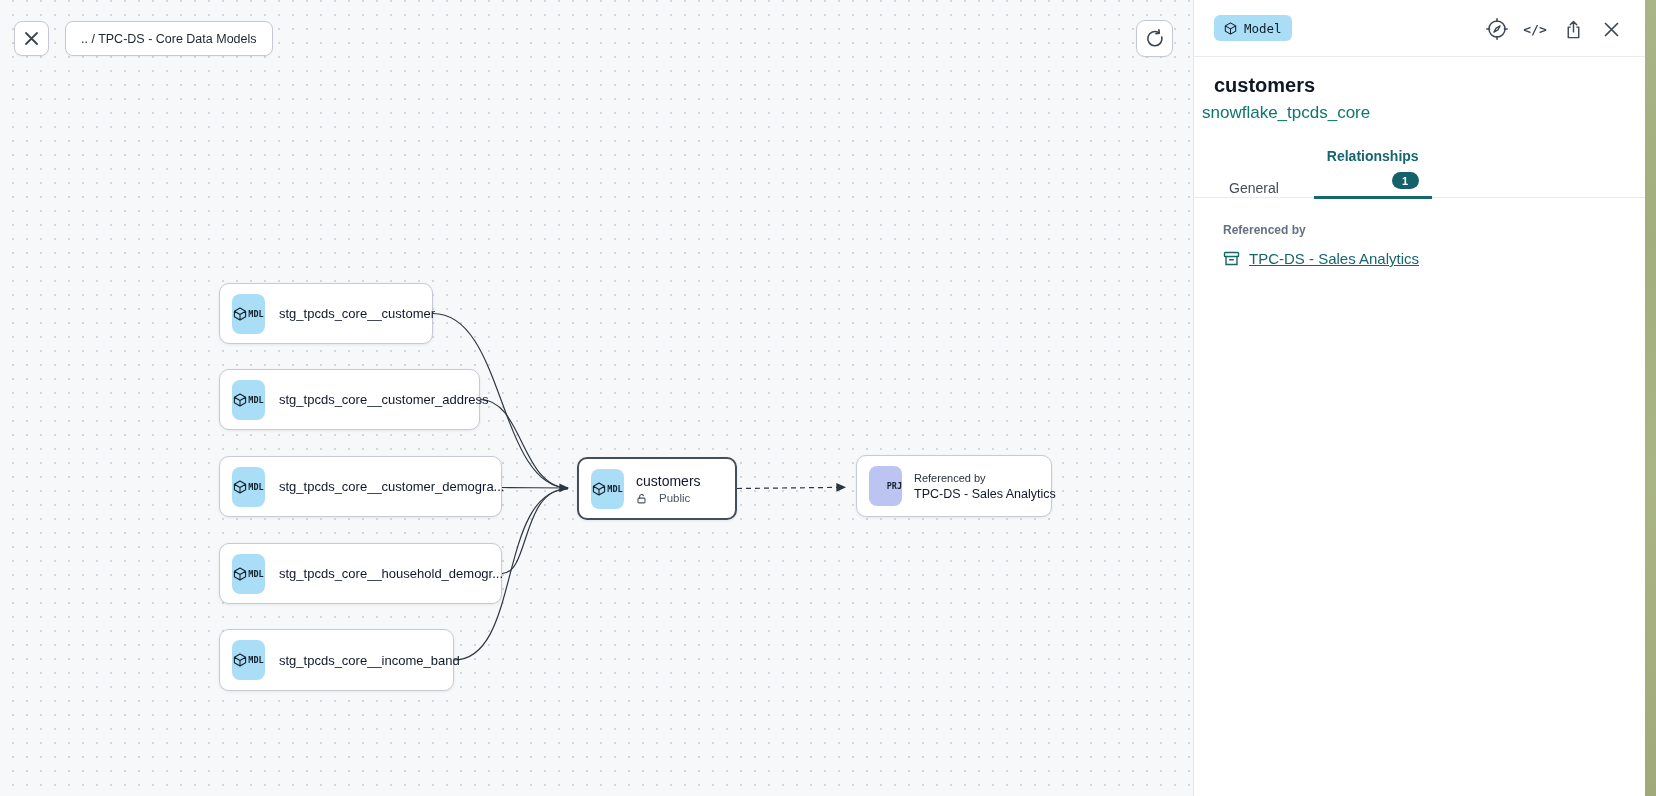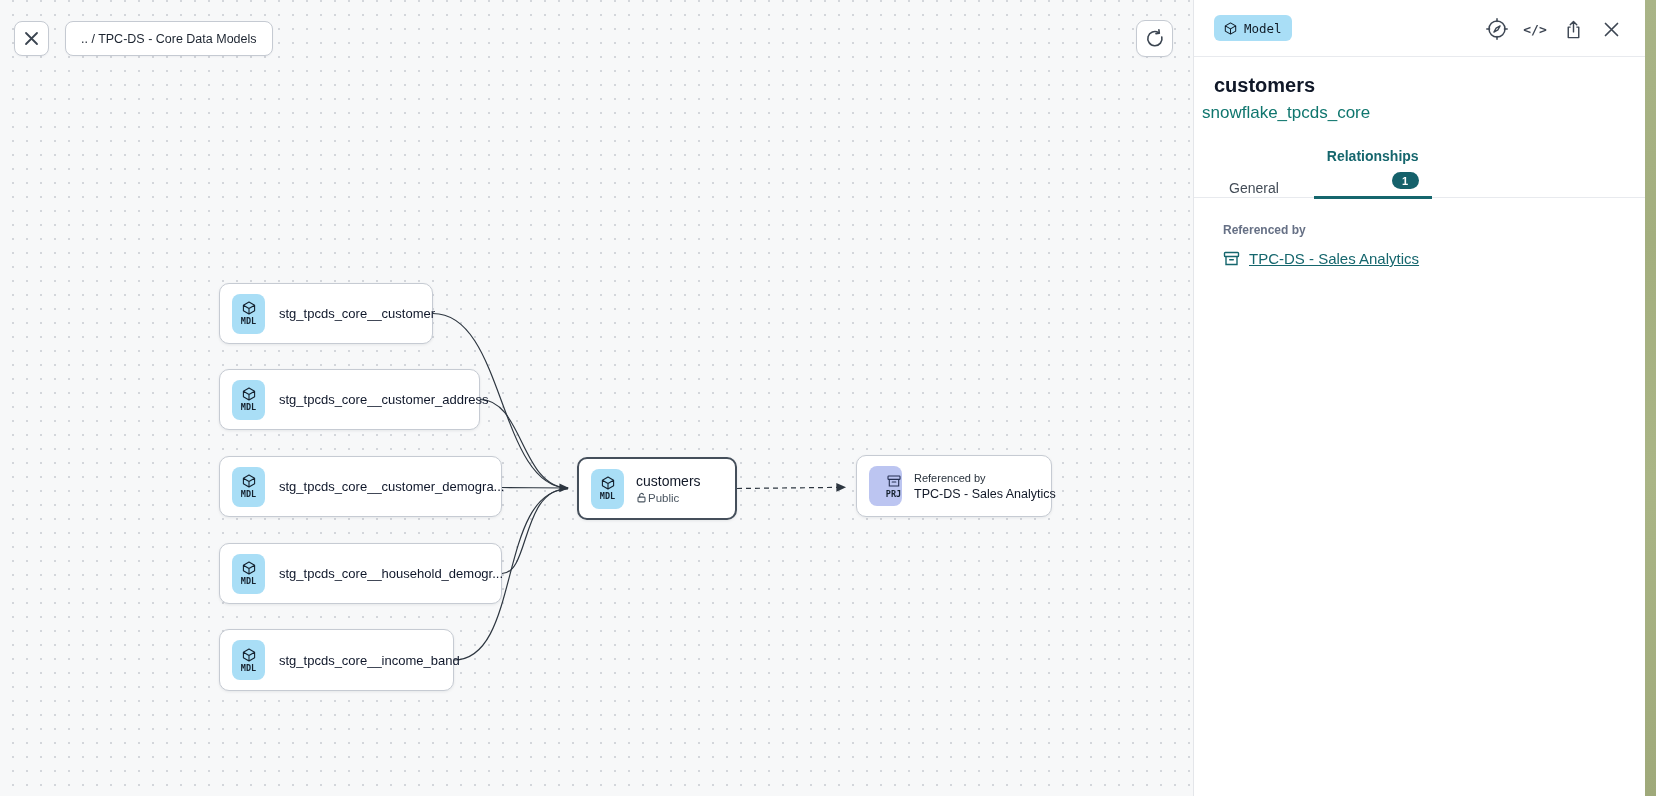--- a/index.html
+++ b/index.html
@@ -38,30 +38,30 @@
   .info-glyph { font-size:15px; color:#4b5563; line-height:1; cursor:pointer; }
 
   
   .node {
     position:absolute; background:#fff; border:1px solid #c6cbd3; border-radius:10px;
     display:flex; align-items:center; padding:0 12px; gap:14px; z-index:2; cursor:pointer;
     box-shadow:0 1px 3px rgba(16,24,40,.08);
   }
   .node.selected { border:2px solid #454f5b; }
   .node-badge {
-    width:33px; height:40px; border-radius:8px; display:flex; flex-direction:column;
+    width:33px; height:40px; border-radius:8px; display:flex; flex-direction:row;
     align-items:center; justify-content:center; gap:1px; flex:none;
   }
   .node-badge.mdl { background:#a9def6; }
   .node-badge.prj { background:#bcc5f1;padding-left:16px; }
   .node-badge .mono { font-family:"DejaVu Sans Mono", monospace; font-size:8.5px; font-weight:bold; color:#14212e; }
   .node-label { font-size:13px; color:#0f172a; white-space:nowrap; }
   .node-stack { display:flex; flex-direction:column; gap:3px; }
   .node-name { font-size:14px; color:#111827; }
-  .node-sub { display:flex; align-items:flex-start; gap:1px; font-size:11.5px; color:#4a5560; }
+  .node-sub { display:flex; align-items:flex-end; gap:12px; font-size:11.5px; color:#4a5560; }
   .node-cap { font-size:11px; color:#29323c; }
   .node-name2 { font-size:12.5px; color:#111827; white-space:nowrap; }
 
   
   .panel {
     position:absolute; left:1193px; top:0; width:452px; height:796px; background:#fff;
     border-left:1px solid #e4e6ea; z-index:20;
   }
   .panel-header { position:absolute; left:0; top:0; width:100%; height:57px; border-bottom:1px solid #e8eaee; }
   .type-badge {

